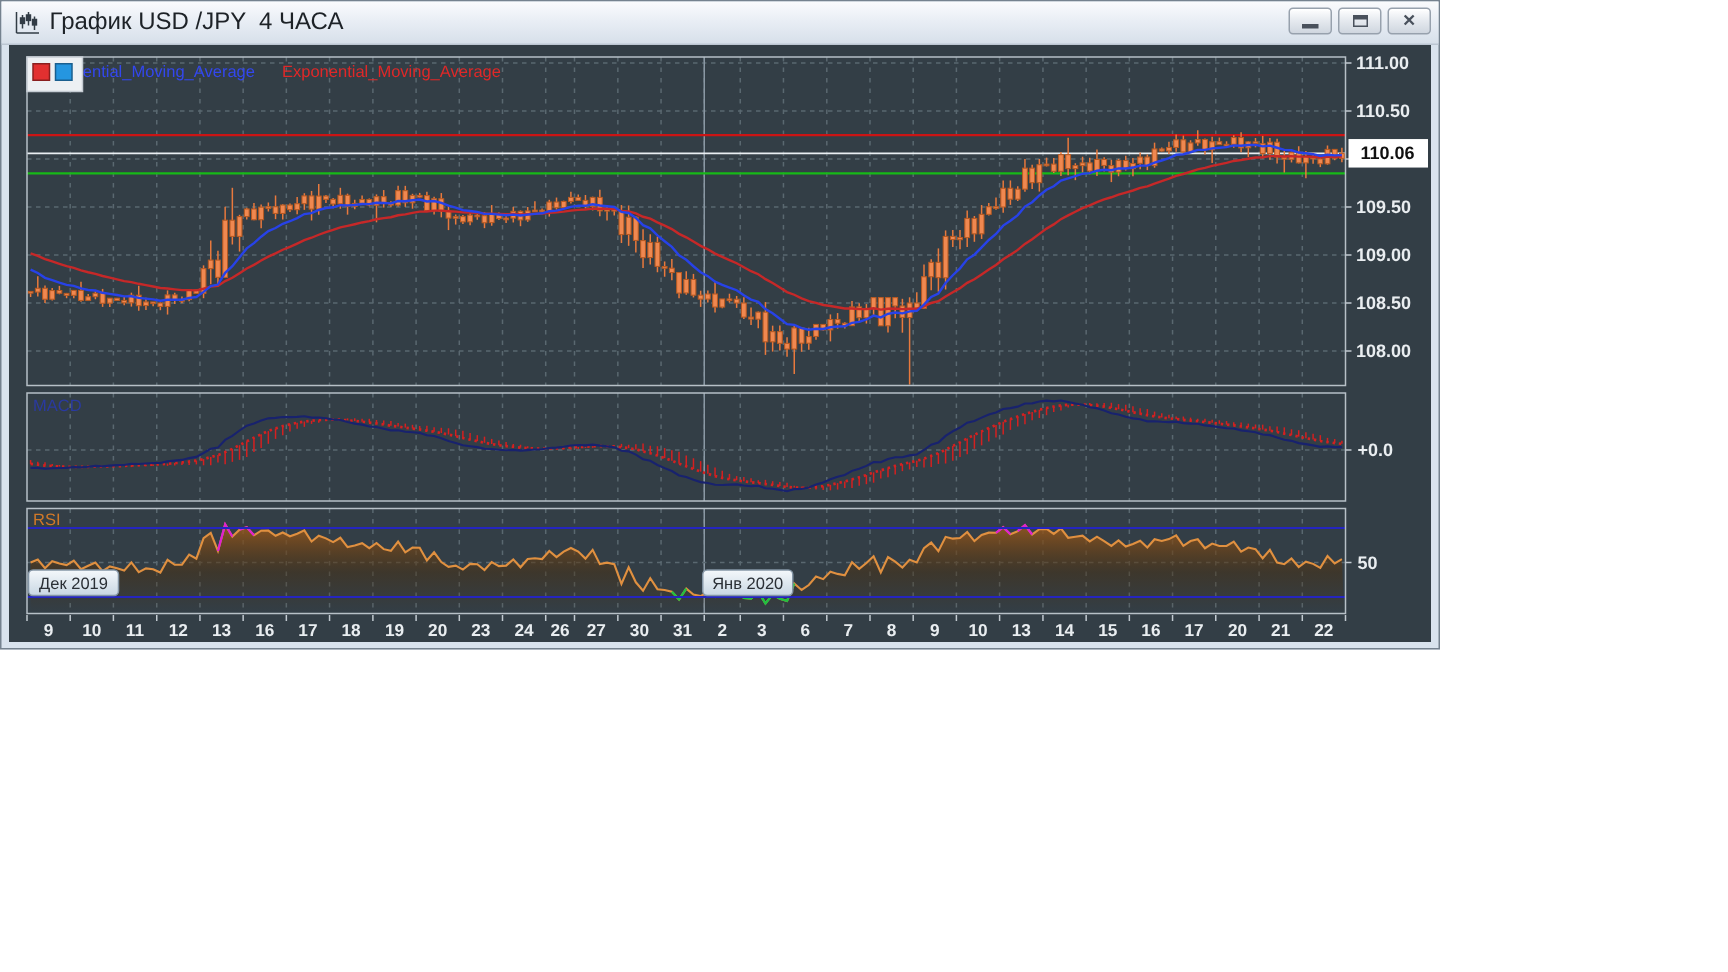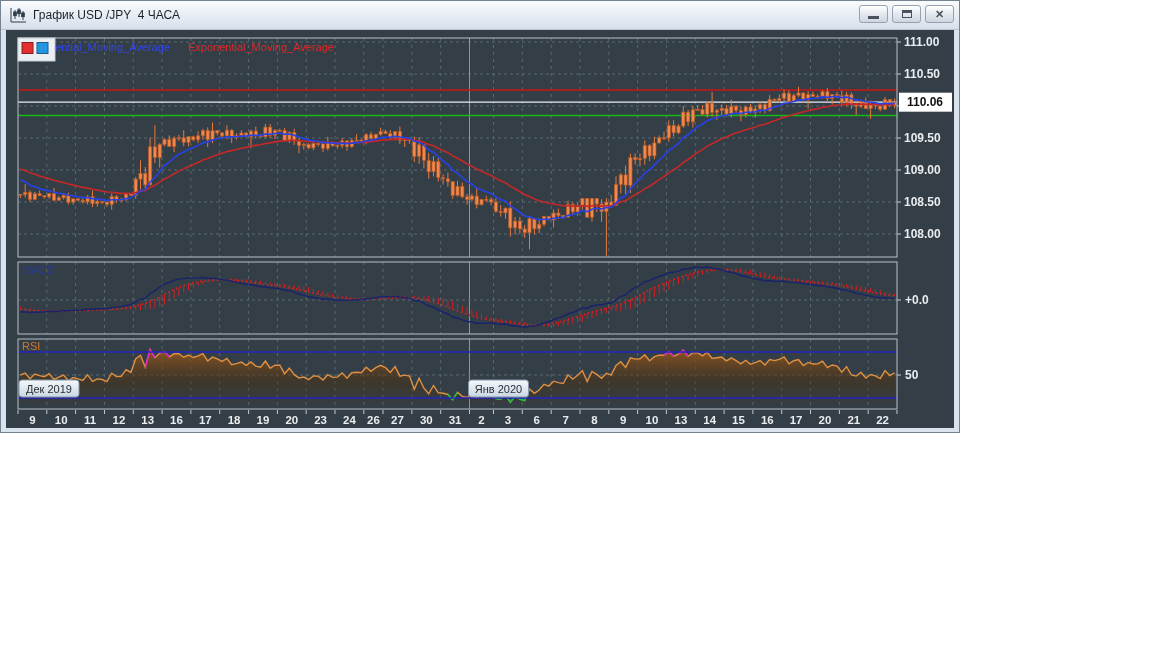--- a/index.html
+++ b/index.html
@@ -4,21 +4,21 @@
 <style>
   html,body{margin:0;padding:0;background:#ffffff;width:1152px;height:648px;
     font-family:"Liberation Sans",sans-serif;overflow:hidden;}
   .window{position:absolute;left:0;top:0;width:960px;height:433px;
     border:1px solid #75828f;background:#d9e3ee;box-sizing:border-box;}
   .titlebar{position:relative;height:28px;
     background:linear-gradient(#fafbfd,#e9eef5 45%,#d7e0ea);
     display:flex;align-items:center;padding:0 6px;
     border-bottom:1px solid #bcc6d2;}
   .title-icon{width:18px;height:16px;margin:0 6px 0 2px;flex:0 0 auto;}
-  .title-text{font-size:12px;color:#1d2227;white-space:pre;}
+  .title-text{font-size:16px;color:#1d2227;white-space:pre;}
   .win-buttons{position:absolute;right:5px;top:4px;display:flex;gap:4px;}
   .wbtn{width:29px;height:18px;border:1px solid #97a1ad;border-radius:3px;
     background:linear-gradient(#ffffff,#e7ebf0 45%,#cfd6df);
     padding:0;display:flex;align-items:center;justify-content:center;
     cursor:pointer;box-shadow:inset 0 1px 0 rgba(255,255,255,.8);}
   .g-min{width:11px;height:3px;background:#49515c;margin-top:7px;}
   .g-max{width:10px;height:8px;border:1px solid #49515c;border-top-width:3px;box-sizing:border-box;}
   .g-close{font-size:11px;font-weight:bold;color:#49515c;line-height:1;}
   .client{position:absolute;left:5px;top:29px;width:948px;height:398px;background:#333e46;}
   #chart{width:948px;height:398px;}

